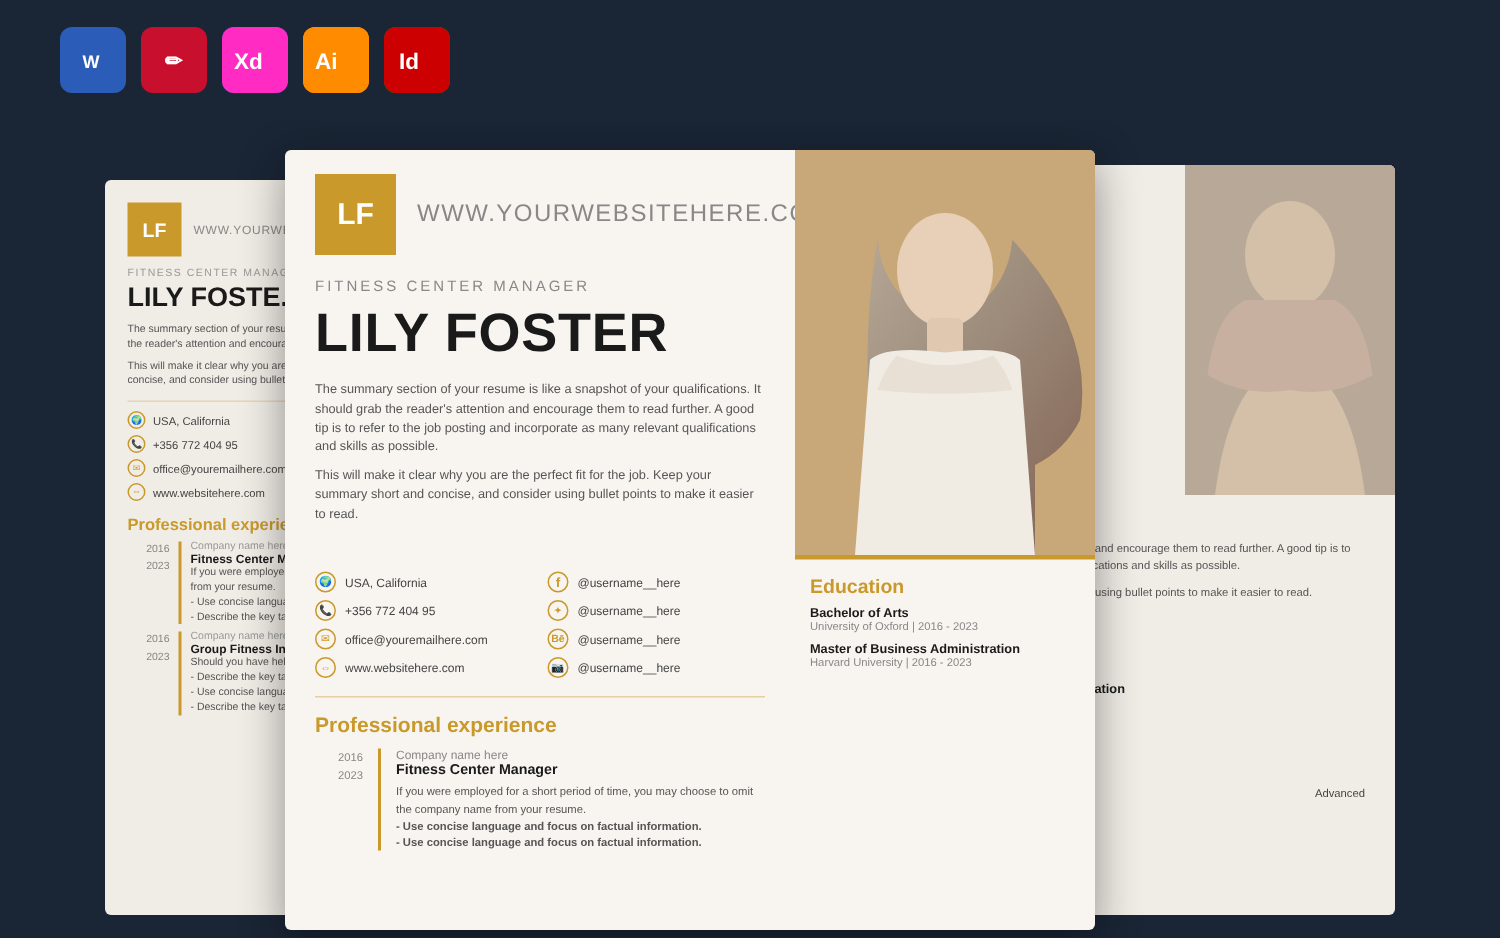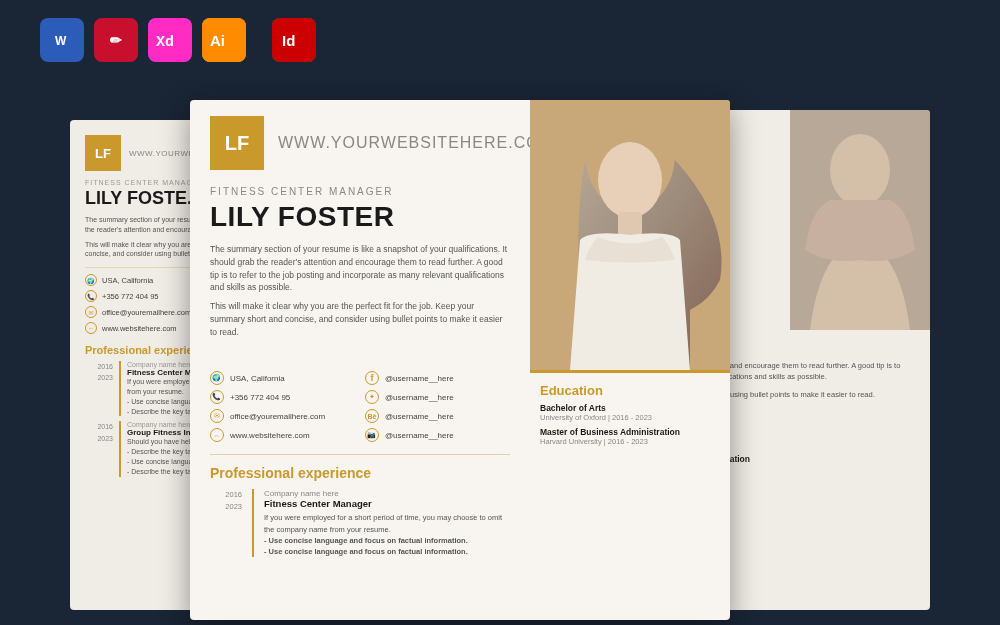--- a/index.html
+++ b/index.html
@@ -50,23 +50,23 @@
       border-radius: 8px;
       display: flex;
       align-items: center;
       justify-content: center;
       font-size: 13px;
       font-weight: 900;
       color: #fff;
     }
     .tool-word { background: #2b5cb8; }
     .tool-pen { background: #c8102e; }
-    .tool-xd { background: #1d4ed8; font-family: Liberation Mono, monospace; }
+    .tool-xd { background: #1d4ed8; }
     .tool-ai { background: #ff8000; }
-    .tool-id { background: #4d7c0f; margin-left: 16px; }
+    .tool-id { background: #4d7c0f; }
 
     
     .main {
       position: absolute;
       top: 80px;
       left: 0; right: 0; bottom: 0;
       display: flex;
       align-items: flex-start;
       justify-content: center;
       padding: 20px;
@@ -150,21 +150,21 @@
 
     .job-title {
       font-size: 10px;
       color: #888;
       letter-spacing: 2px;
       text-transform: uppercase;
       margin-bottom: 4px;
     }
 
     .person-name {
-      font-size: 28px;
+      font-size: 36px;
       font-weight: 900;
       color: #1a1a1a;
       letter-spacing: 0.5px;
       margin-bottom: 10px;
       text-transform: uppercase;
     }
 
     .summary-text {
       font-size: 8.5px;
       color: #555;
@@ -425,20 +425,24 @@
         <div style="margin-bottom:5px;">
           <div style="font-size:8.5px;font-weight:700;color:#1a1a1a;">Master of Business Administration</div>
           <div style="font-size:7.5px;color:#888;">Harvard University | 2016 - 2023</div>
         </div>
         <div style="margin-bottom:8px;">
           <div style="font-size:8.5px;font-weight:700;color:#1a1a1a;">Bachelor of Science</div>
           <div style="font-size:7.5px;color:#888;">Stanford University | 2016 - 2023</div>
         </div>
 
         <div style="font-size:13px;font-weight:700;color:#c9992c;margin-bottom:4px;">Languages</div>
+        <div style="display:flex;justify-content:space-between;font-size:7.5px;color:#444;">
+          <span>Maltese</span>
+          <span>Advanced</span>
+        </div>
       </div>
     </div>
 
     <div class="resume-card card-main">
       <div class="card-main-inner">
 
         <div class="card-main-left">
 
           <div class="card-header-strip">
             <div class="lf-badge">LF</div>

